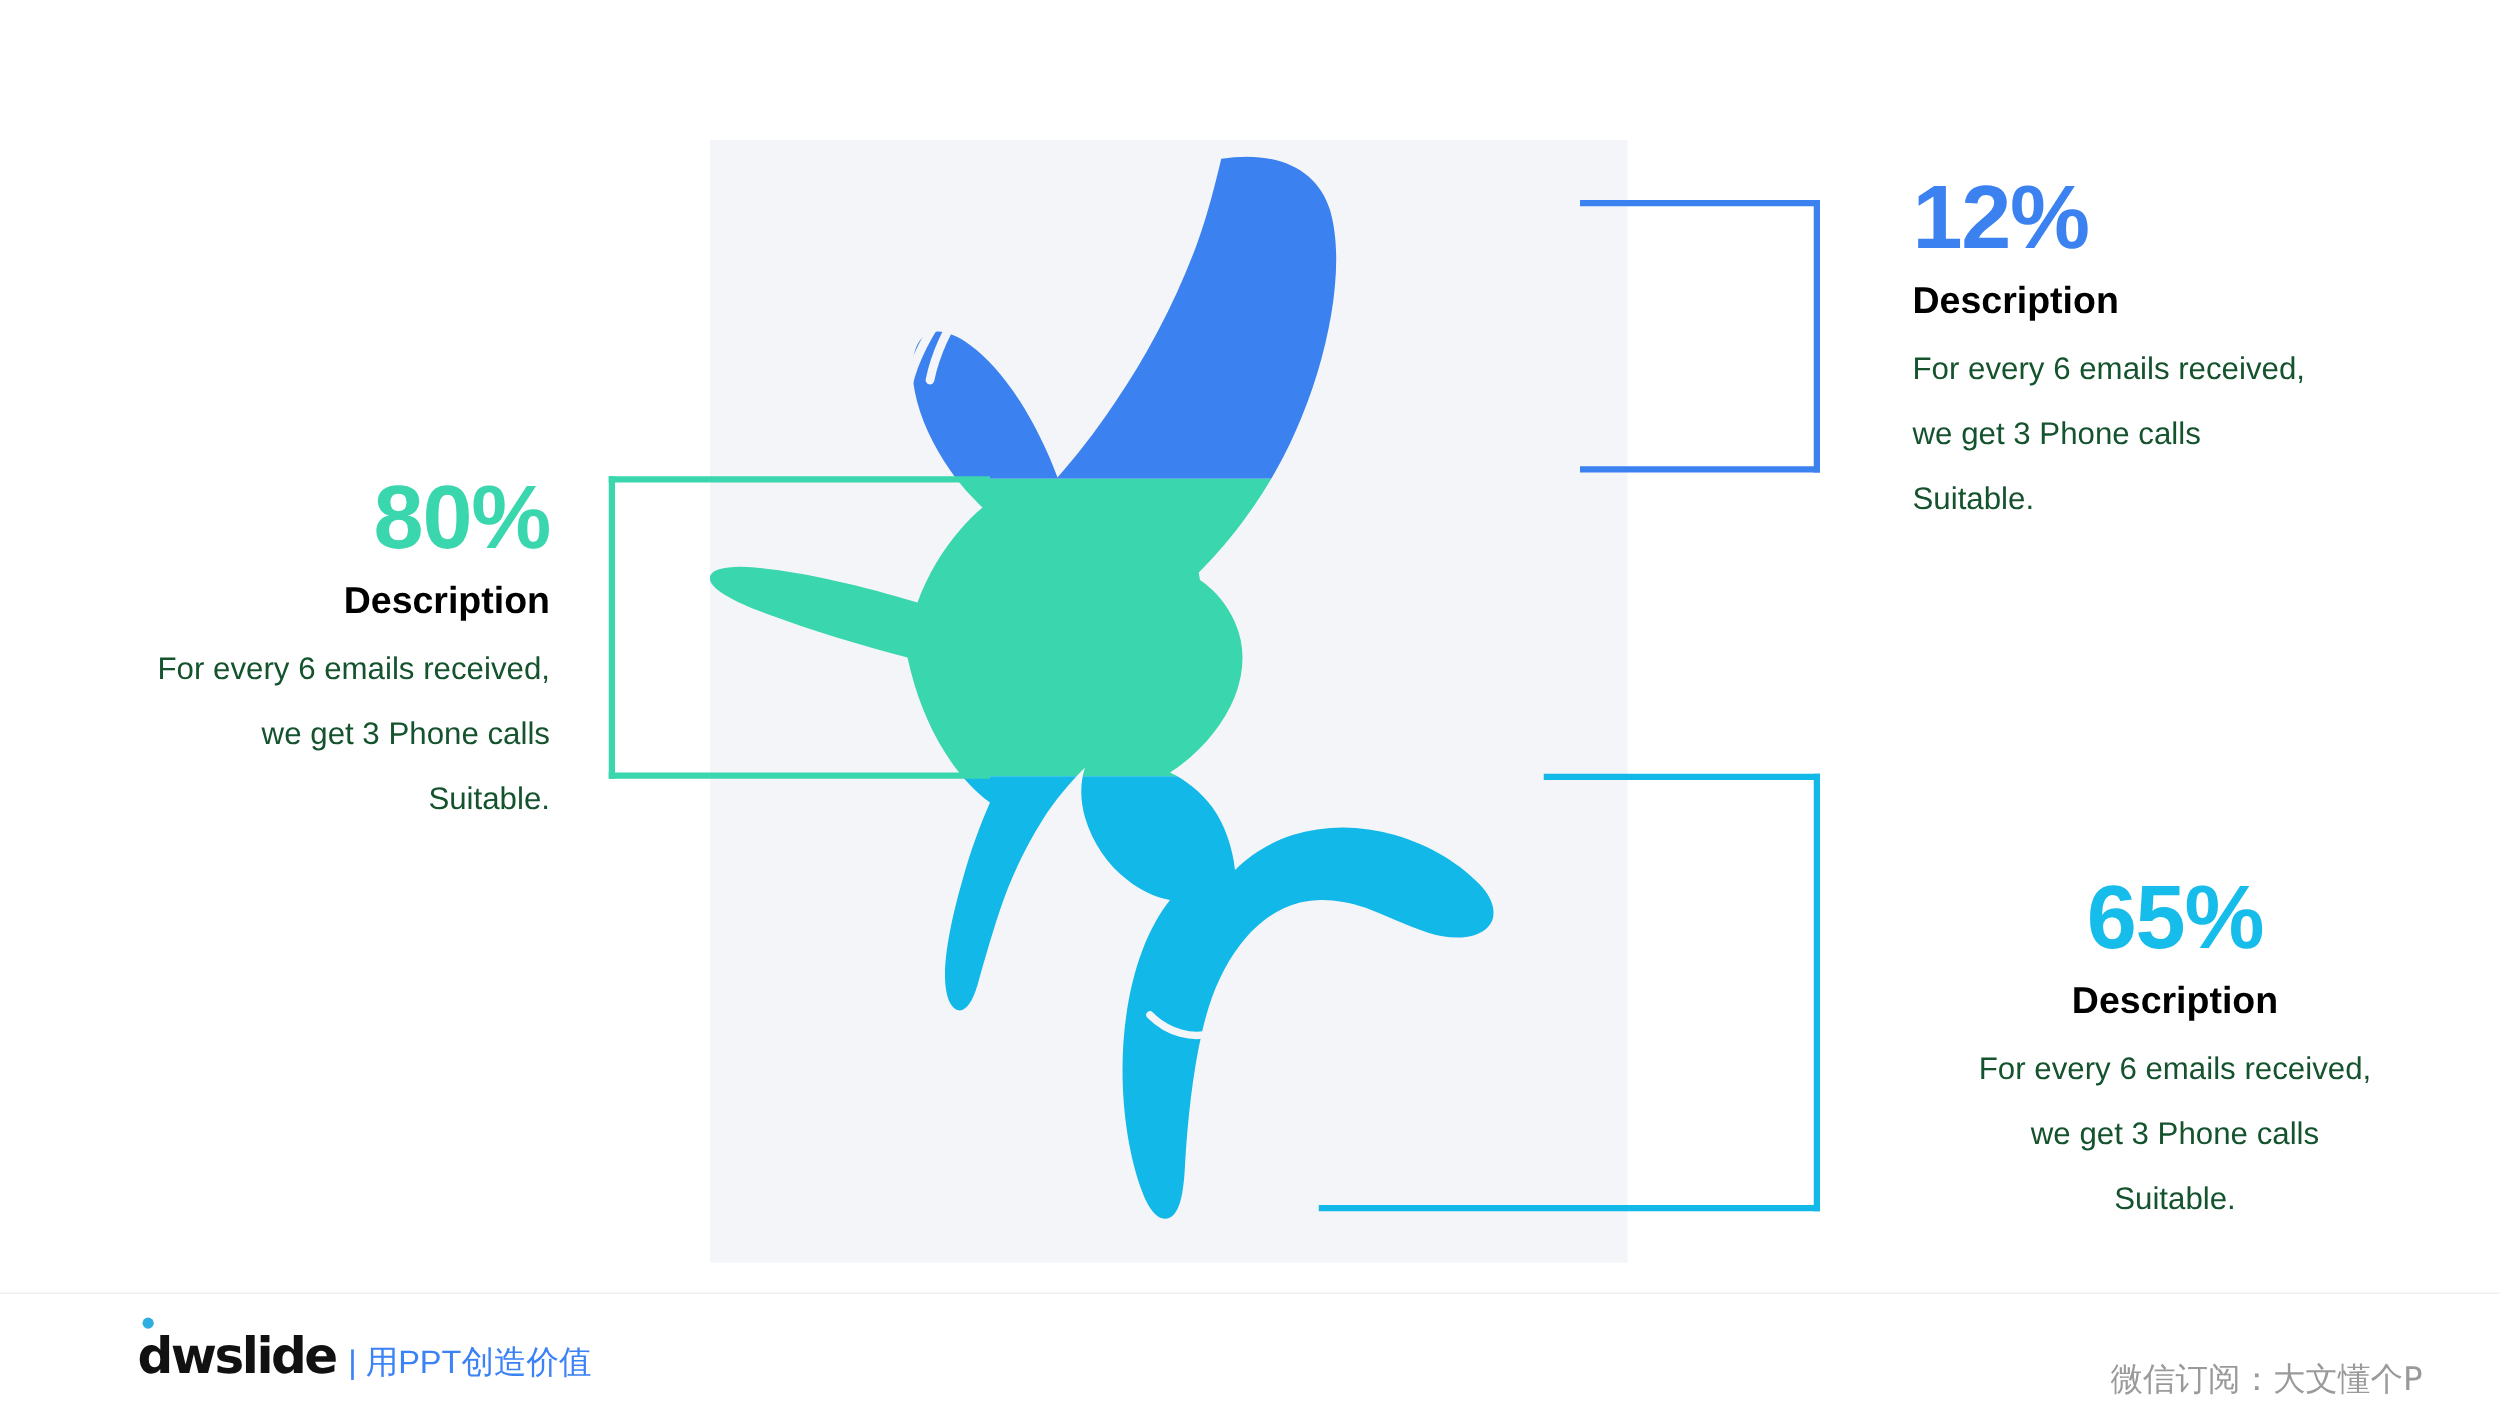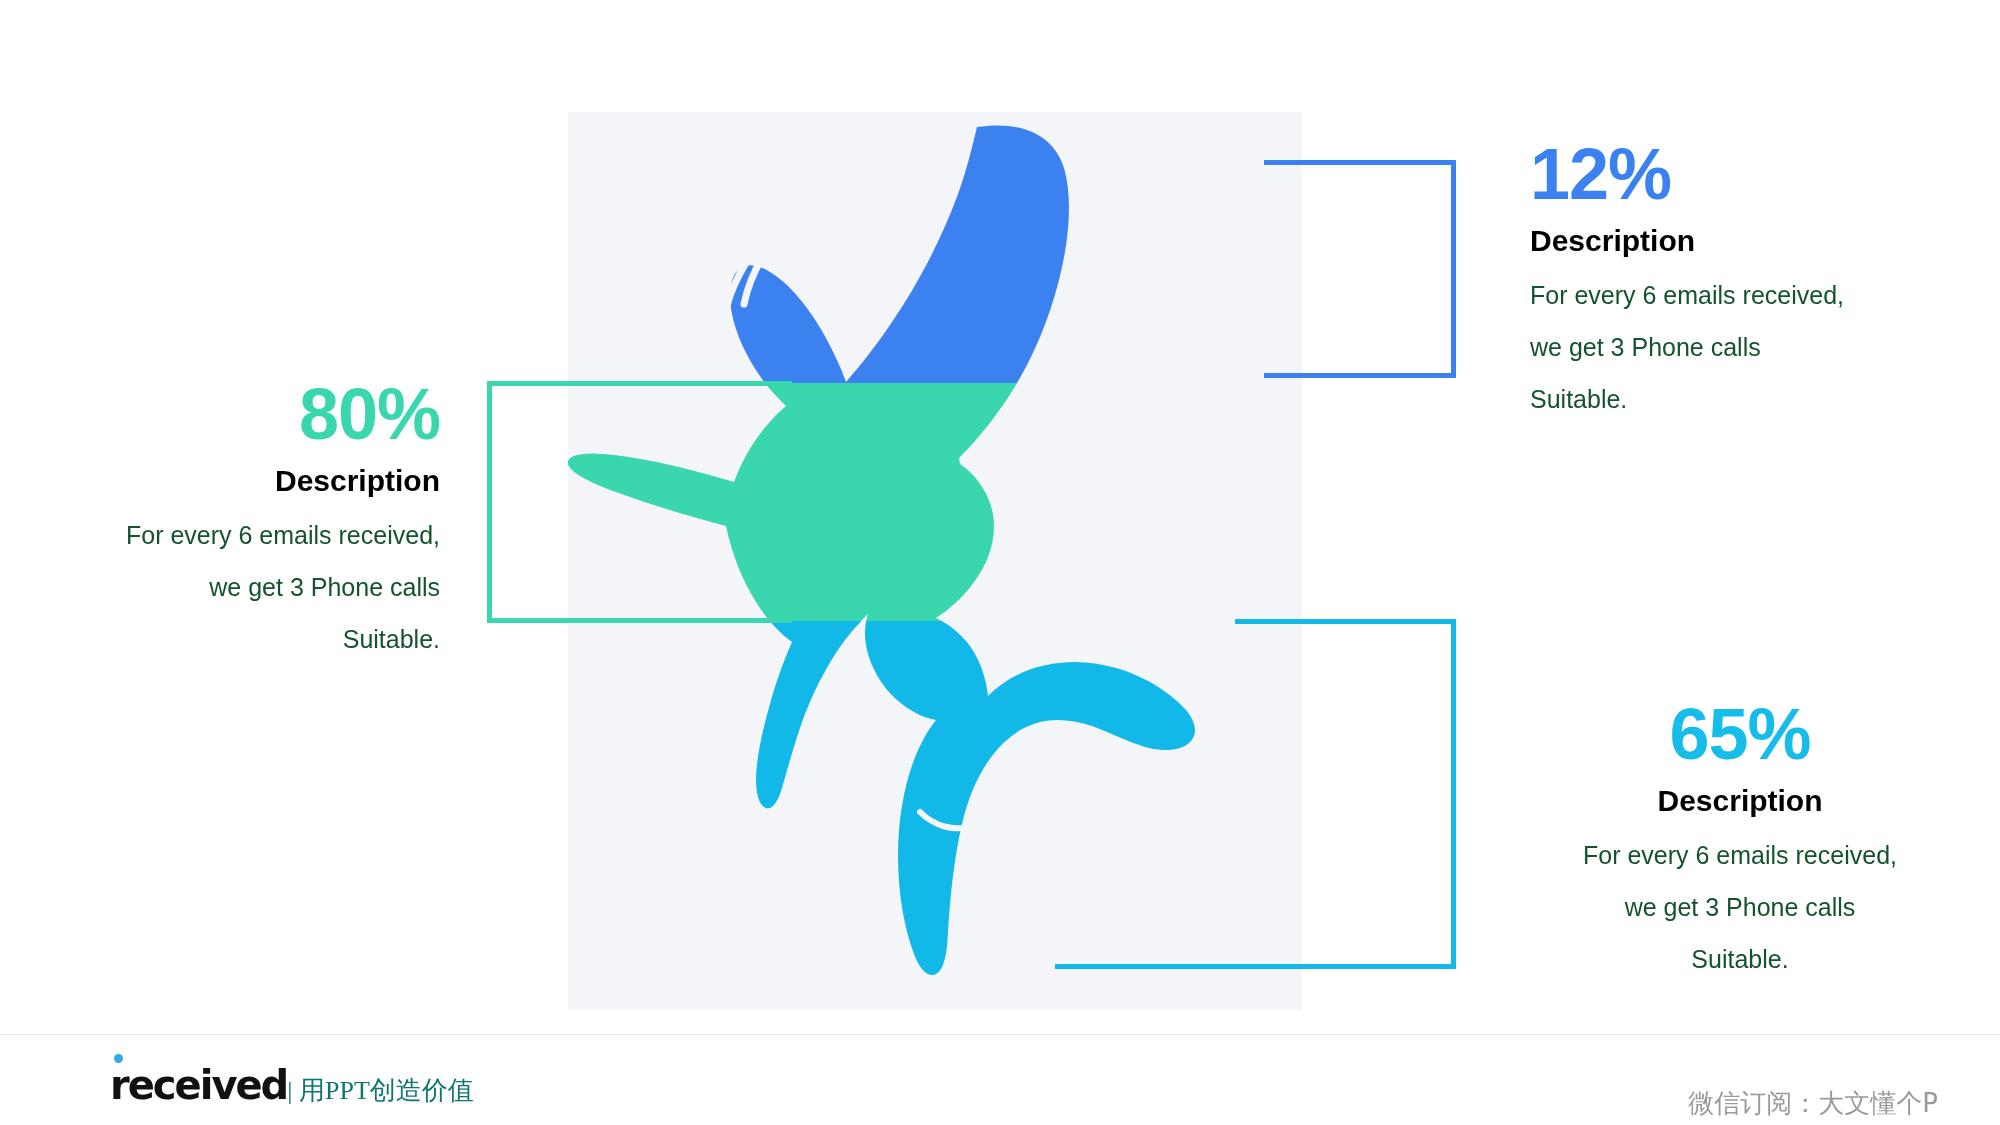--- a/index.html
+++ b/index.html
@@ -123,23 +123,24 @@
     font-family: "DejaVu Sans", sans-serif;
   }
   .logo-dot {
     position: absolute;
     left: 4px; top: -8px;
     width: 9px; height: 9px;
     border-radius: 50%;
     background: #2eade0;
   }
   .tagline {
+    margin-left: 10px;
     font-size: 26px;
-    color: #0f766e;
-    font-family: Liberation Serif, serif;
+    color: #3b82f6;
+    font-family: Liberation Sans, sans-serif;
   }
   .footer-right {
     position: absolute;
     right: 62px; top: 1086px;
     font-size: 26px;
     color: #9a9a9a;
     font-family: "DejaVu Sans", sans-serif;
   }
 </style>
 </head>
@@ -271,20 +272,20 @@
     <div class="body-line">For every 6 emails received,</div>
     <div class="body-line">we get 3 Phone calls</div>
     <div class="body-line">Suitable.</div>
   </div>
 
   <div class="footer-rule"></div>
 
   <div class="footer-left">
     <span class="logo">
       <span class="logo-dot"></span>
-      <span>received</span>
+      <span>dwslide</span>
     </span>
     <span class="tagline">| 用PPT创造价值</span>
   </div>
 
   <div class="footer-right">微信订阅：大文懂个P</div>
 
 </div>
 
 </body></html>

